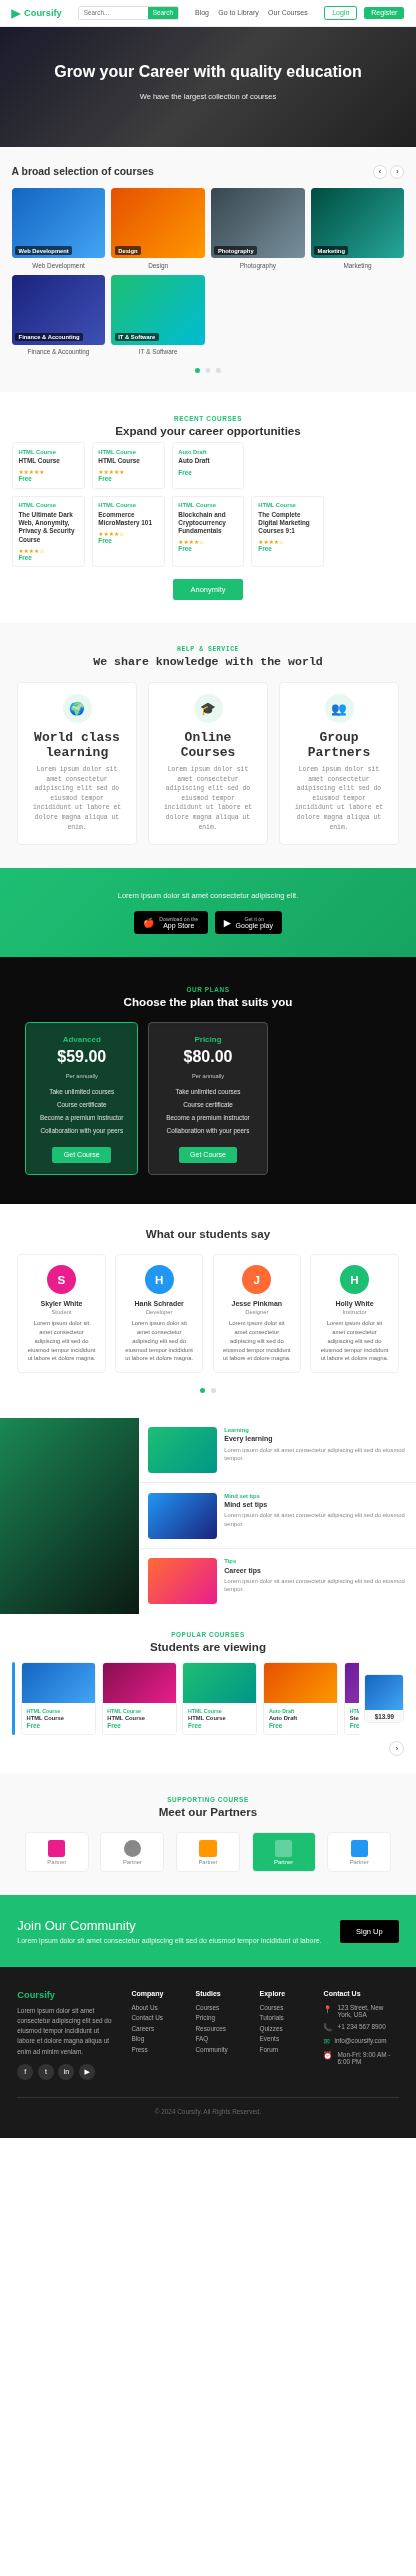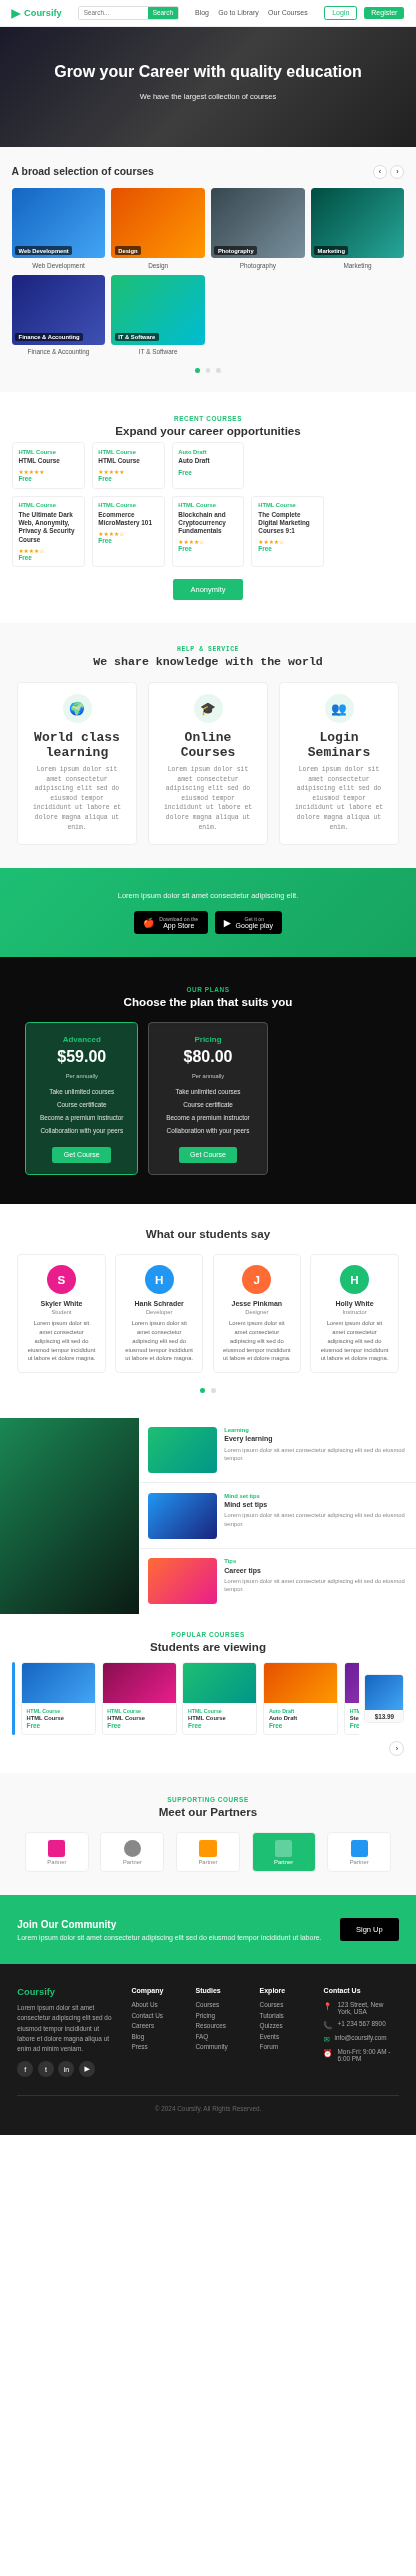--- a/index.html
+++ b/index.html
@@ -233,21 +233,21 @@
     .partner-card.teal { background: #1dbf73; color: #fff; }
 
     
     .community-section {
       background: #1dbf73;
       padding: 23px 17.3px;
       display: flex;
       align-items: center;
       justify-content: space-between;
     }
-    .community-left h2 { font-size: 10px; font-weight: 700; color: #fff; margin-bottom: 3.5px; }
+    .community-left h2 { font-size: 13px; font-weight: 400; color: #fff; margin-bottom: 3.5px; }
     .community-left p { font-size: 7px; color: rgba(255,255,255,0.9); }
     .btn-signup { background: #000; color: #fff; border: none; padding: 7px 16px; border-radius: 2.3px; font-size: 7.5px; cursor: pointer; white-space: nowrap; }
 
     
     .footer { background: #1a1a1a; color: #aaa; padding: 23px 17.3px; }
     .footer-grid { display: grid; grid-template-columns: 2fr 1fr 1fr 1fr 1.5fr; gap: 14px; }
     .footer-brand h3 { color: #1dbf73; font-size: 9.3px; font-weight: 700; margin-bottom: 5.8px; }
     .footer-brand p { font-size: 6.4px; line-height: 1.6; margin-bottom: 7px; }
     .social-icons { display: flex; gap: 4.6px; }
     .social-icon { width: 16px; height: 16px; border-radius: 50%; background: #333; display: flex; align-items: center; justify-content: center; font-size: 7px; color: #fff; cursor: pointer; }
@@ -427,21 +427,21 @@
       <h3>World class learning</h3>
       <p>Lorem ipsum dolor sit amet consectetur adipiscing elit sed do eiusmod tempor incididunt ut labore et dolore magna aliqua ut enim.</p>
     </div>
     <div class="knowledge-card">
       <div class="knowledge-icon">🎓</div>
       <h3>Online Courses</h3>
       <p>Lorem ipsum dolor sit amet consectetur adipiscing elit sed do eiusmod tempor incididunt ut labore et dolore magna aliqua ut enim.</p>
     </div>
     <div class="knowledge-card">
       <div class="knowledge-icon">👥</div>
-      <h3>Login Seminars</h3>
+      <h3>Group Partners</h3>
       <p>Lorem ipsum dolor sit amet consectetur adipiscing elit sed do eiusmod tempor incididunt ut labore et dolore magna aliqua ut enim.</p>
     </div>
   </div>
 </section>
 
 <section class="business-section">
   <p>Lorem ipsum dolor sit amet consectetur adipiscing elit.</p>
   <div class="app-btns">
     <button class="app-btn">
       <span class="app-btn-icon">🍎</span>

